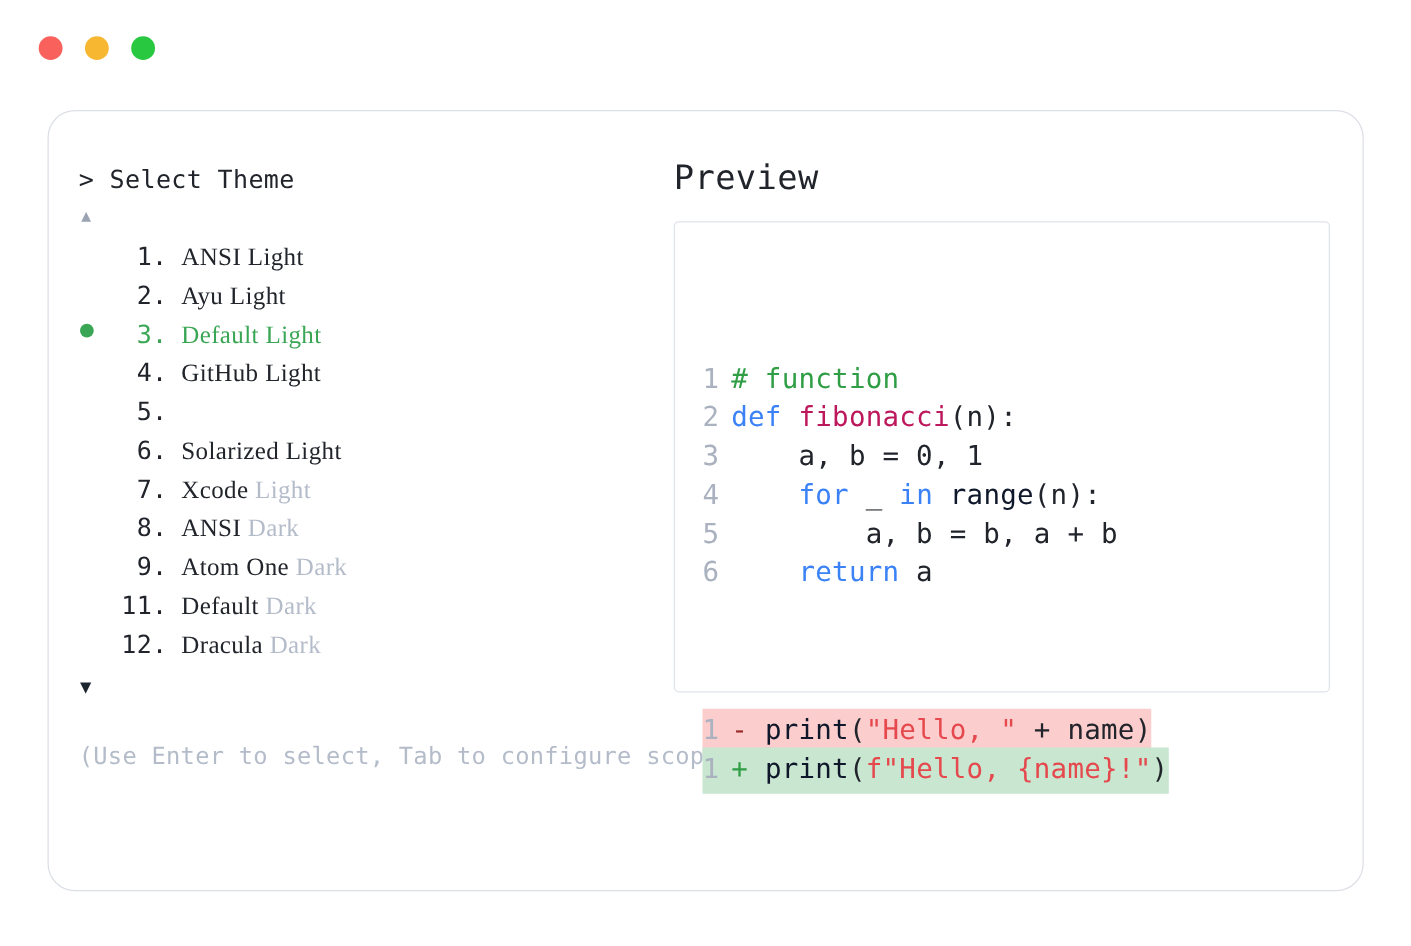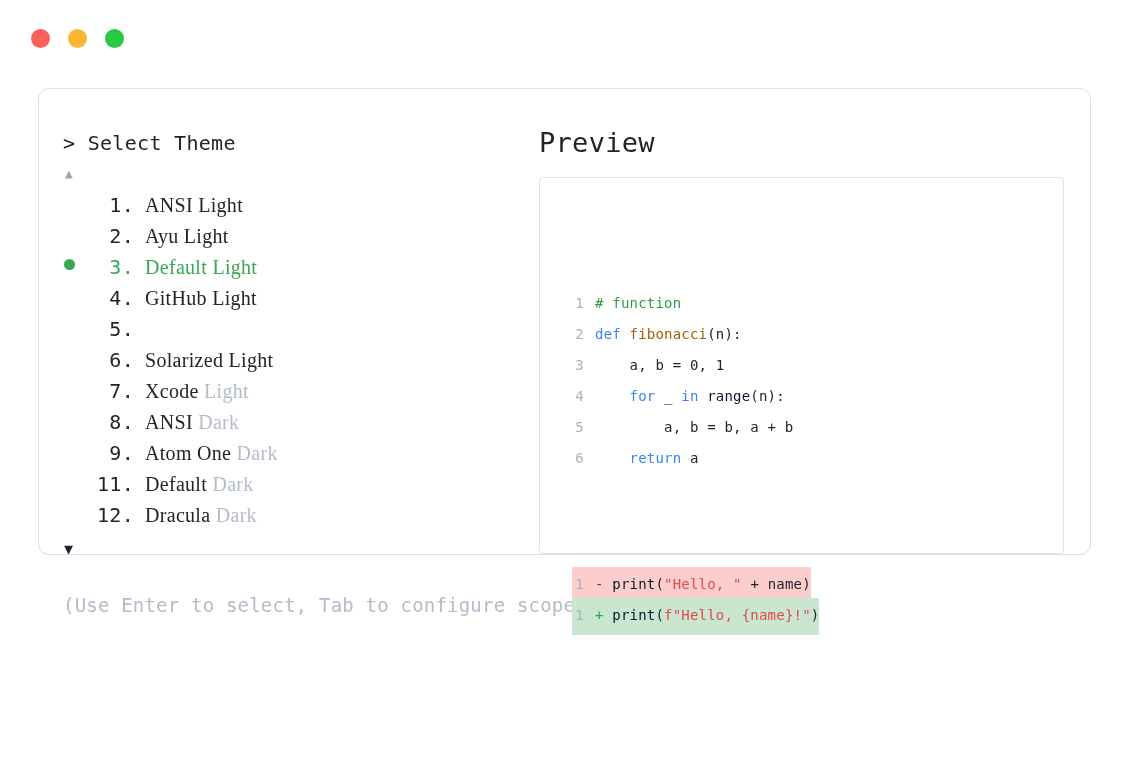--- a/index.html
+++ b/index.html
@@ -31,24 +31,24 @@
   .dot-close  { background: #f9615c; }
   .dot-min    { background: #f7b731; }
   .dot-max    { background: #28c840; }
 
   
   .card {
     position: absolute;
     left: 38px;
     top: 88px;
     width: 1053px;
-    height: 467px;
+    height: 625px;
     box-sizing: border-box;
     border: 1.5px solid #dcdfe6;
-    border-radius: 11px;
+    border-radius: 22px;
     background: #fff;
   }
 
   .card-inner {
     position: relative;
     width: 100%;
     height: 100%;
   }
 
   
@@ -156,38 +156,38 @@
     width: 525px;
     height: 377px;
     box-sizing: border-box;
     border: 1.5px solid #dfe3ea;
     border-radius: 4px;
     background: #ffffff;
     position: relative;
   }
   .code {
     position: absolute;
-    left: 32px;
+    left: 22px;
     top: 48px;
-    font-size: 14px;
+    font-size: 22px;
     line-height: 31px;
     white-space: pre;
     letter-spacing: 0.2px;
   }
   .code-line { height: 31px; white-space: pre; }
   .gutter {
     color: #aab2bf;
     display: inline-block;
     width: 12px;
     text-align: right;
     margin-right: 11px;
   }
   .tok-comment { color: #2f9e44; }
   .tok-kw      { color: #3b82f6; }
-  .tok-fn      { color: #a16207; }
+  .tok-fn      { color: #be185d; }
   .tok-builtin { color: #0f172a; }
   .tok-str     { color: #e5484d; }
   .tok-plain   { color: #21252b; }
 
   .diff-block { margin-top: 31px; }
   .diff-line  { height: 31px; white-space: pre; }
   .diff-seg {
     display: inline-block;
     padding: 2px 0 4px 0;
   }

